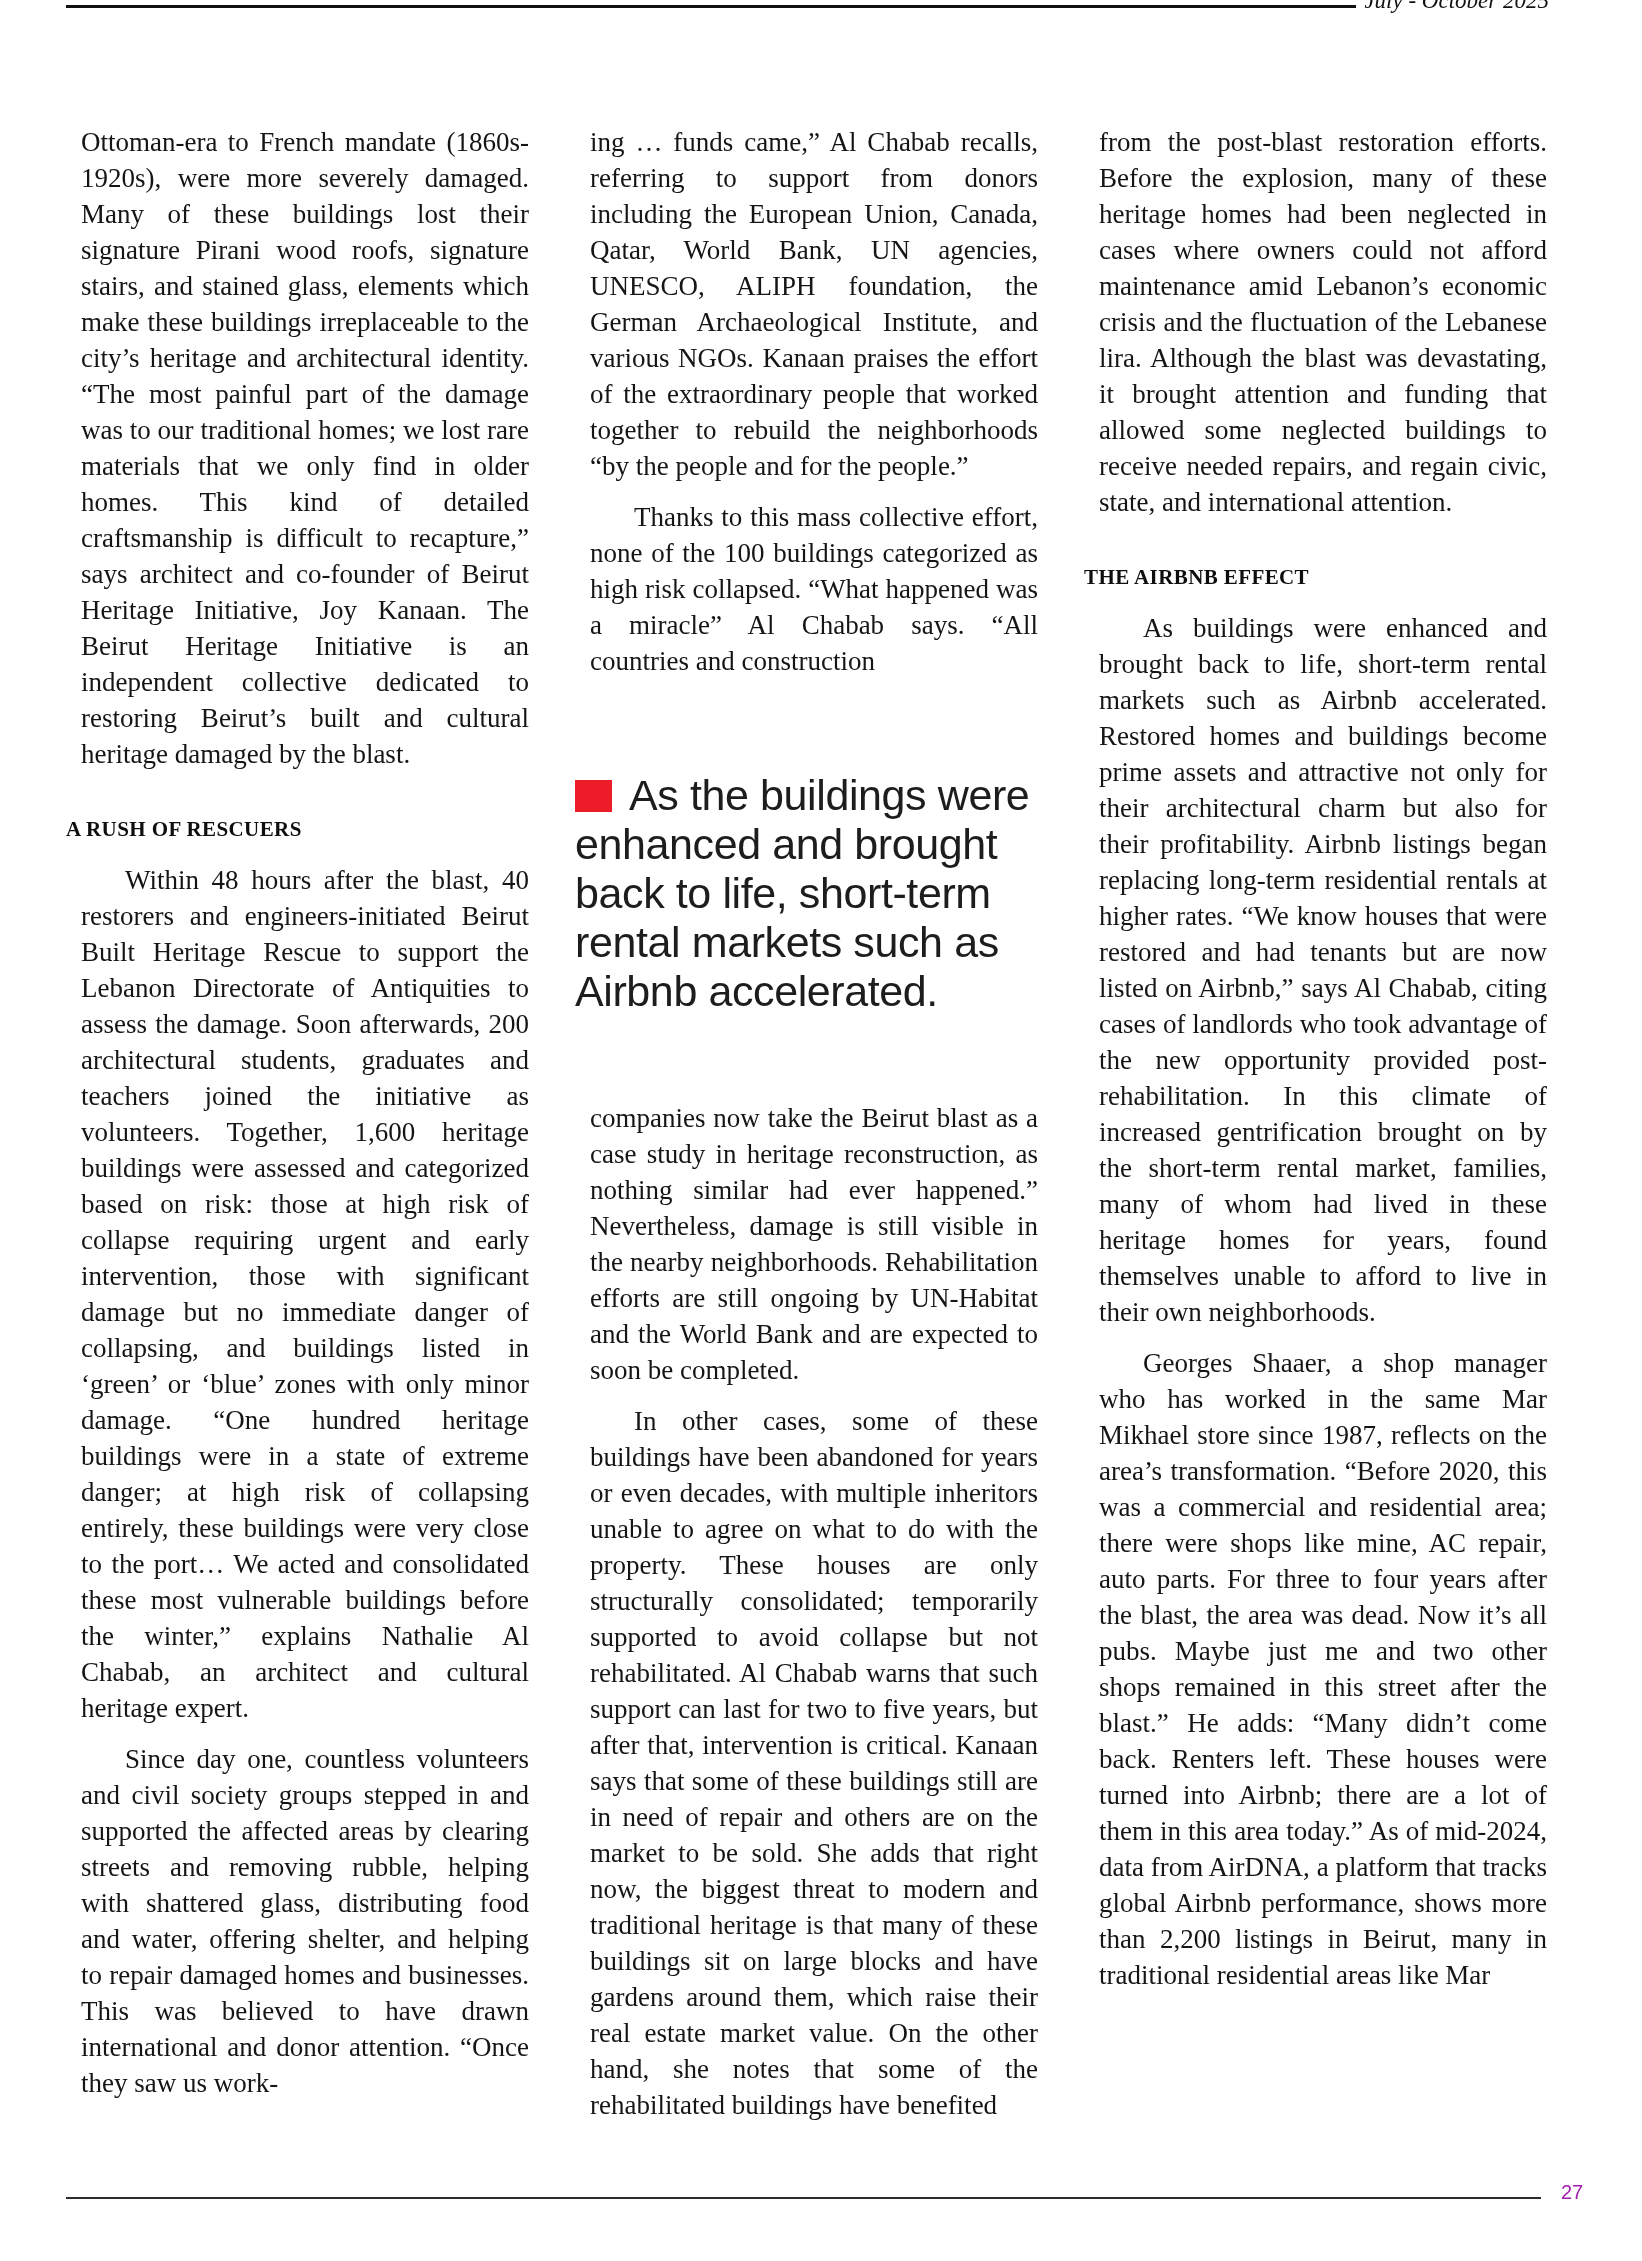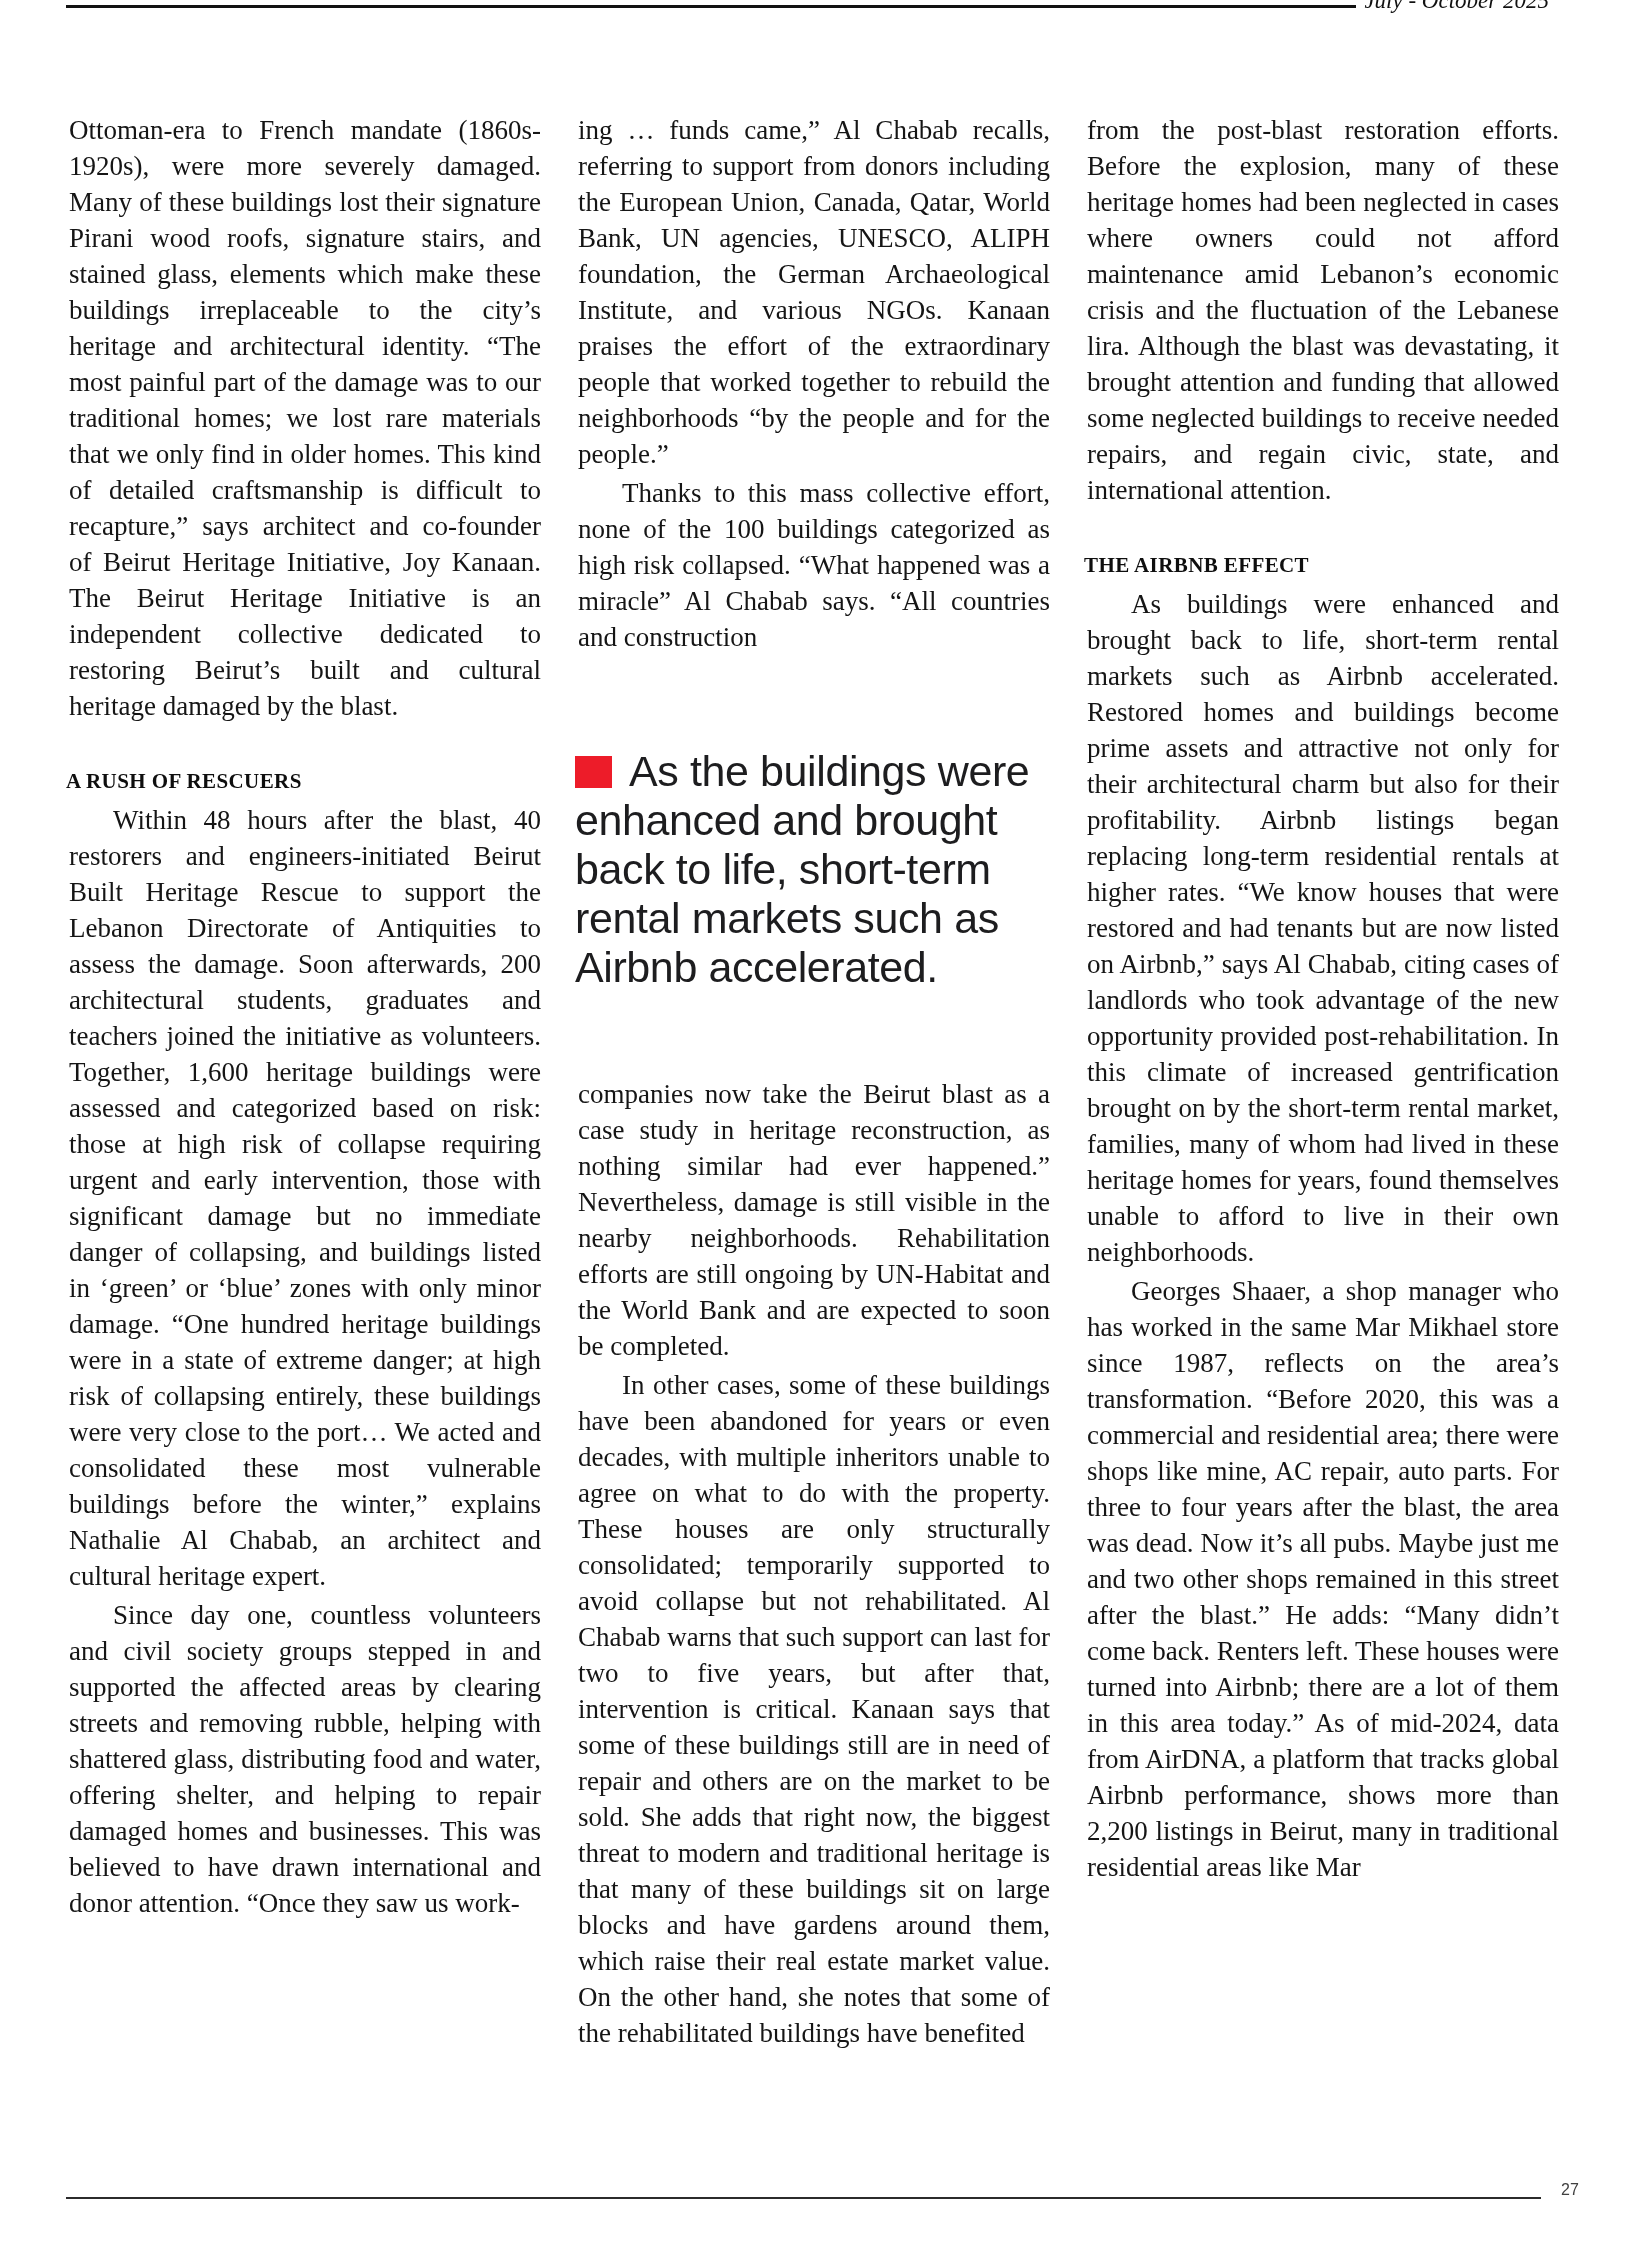--- a/index.html
+++ b/index.html
@@ -40,21 +40,21 @@
     height:2068px;
     display:flex;
     gap:31px;
     overflow:hidden;
   }
   .col{
     width:478px;
     flex:0 0 478px;
   }
   .para{
-    margin:3px;
+    margin:15px;
     font-size:27px;
     line-height:36px;
     text-align:justify;
     text-justify:inter-word;
     hyphens:auto;
     -webkit-hyphens:auto;
   }
   .para.indent{ text-indent:44px; }
   .heading{
     margin:39px 0 0 0;
@@ -90,22 +90,22 @@
     left:66px;
     width:1475px;
     height:2.3px;
     background:#2b2b2b;
   }
   .page-number{
     position:absolute;
     top:2181px;
     left:1561px;
     font-family:"Liberation Sans", sans-serif;
-    font-size:16px;
-    color:#404040;
+    font-size:20px;
+    color:#a21caf;
   }
 </style>
 </head>
 <body>
 
 <div class="page">
 
   <div class="header-rule"></div>
   <div class="header-issue">July - October 2025</div>
 

